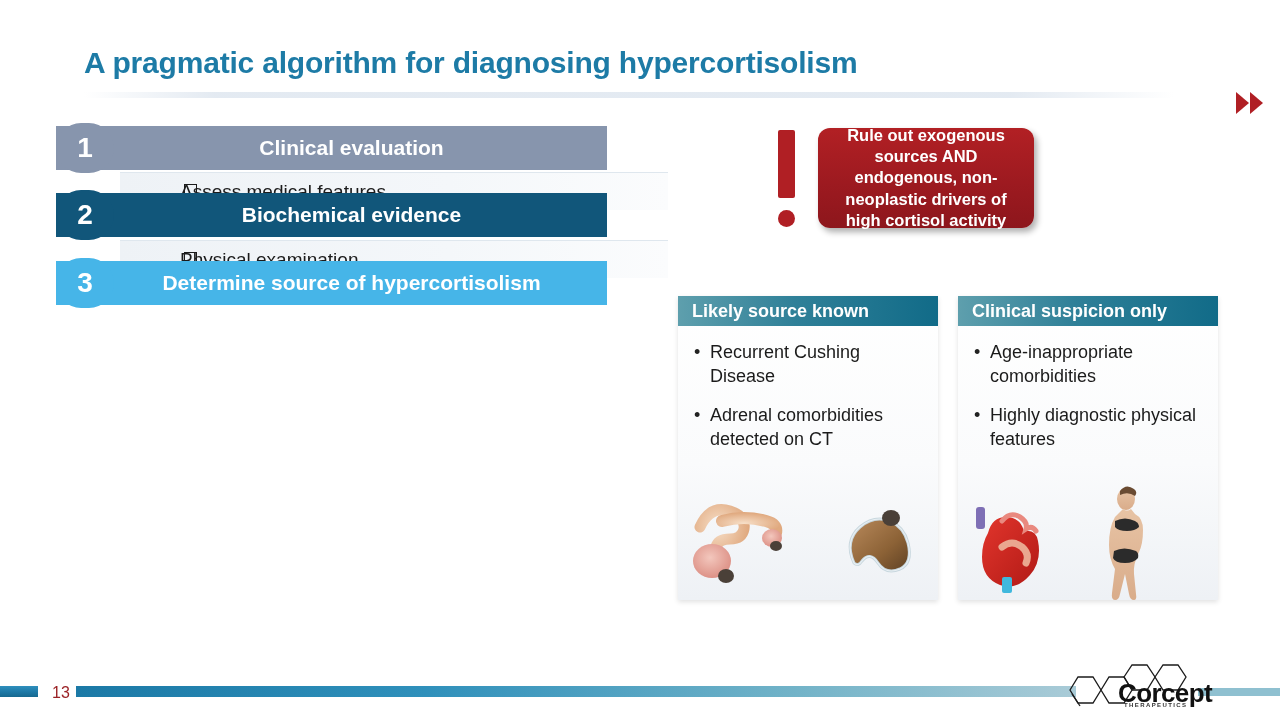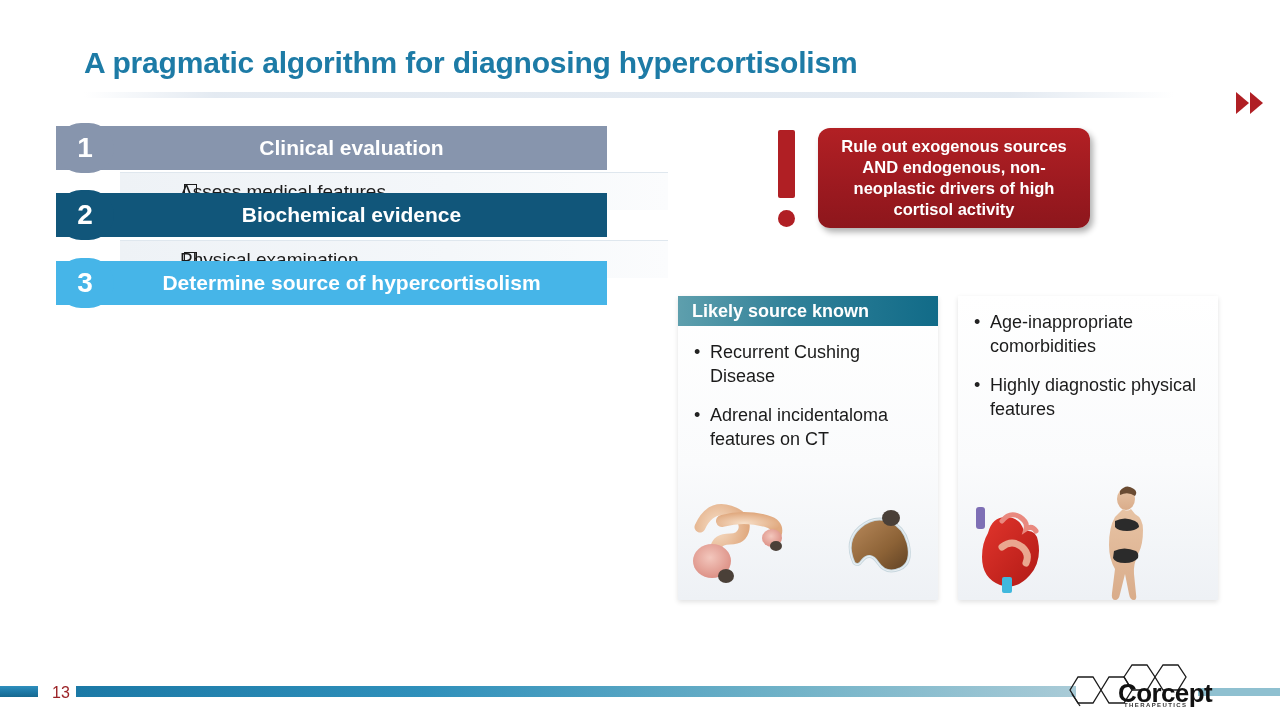--- a/index.html
+++ b/index.html
@@ -132,21 +132,21 @@
   }
   .bang .dot {
     position: absolute; left: 2px; top: 80px;
     width: 17px; height: 17px;
     background: #b01f24;
     border-radius: 50%;
   }
   .callout {
     position: absolute;
     left: 42px; top: 0px;
-    width: 272px; height: 100px;
+    width: 216px; height: 100px;
     border-radius: 12px;
     background: linear-gradient(to bottom, #b22024 0%, #9d1a20 55%, #8d161c 100%);
     box-shadow: 3px 4px 6px rgba(0,0,0,0.32);
     display: flex;
     align-items: center;
     justify-content: center;
     text-align: center;
   }
   .callout-text {
     font-size: 16.5px;
@@ -308,21 +308,21 @@
     <div class="card-header">
       <span class="card-header-text">Likely source known</span>
     </div>
     <div class="card-body">
       <div class="bullet">
         <span class="dot">•</span>
         <span class="txt">Recurrent Cushing Disease</span>
       </div>
       <div class="bullet">
         <span class="dot">•</span>
-        <span class="txt">Adrenal incidentaloma features on CT</span>
+        <span class="txt">Adrenal comorbidities detected on CT</span>
       </div>
     </div>
     <svg class="card-art" viewBox="0 0 260 115">
       <defs>
         <radialGradient id="pitA" cx="40%" cy="35%" r="70%">
           <stop offset="0%" stop-color="#f7dfc8"></stop>
             <stop offset="100%" stop-color="#e0a97f"></stop>
         </radialGradient>
         <radialGradient id="pitB" cx="45%" cy="40%" r="70%">
           <stop offset="0%" stop-color="#f3c7bd"></stop>
@@ -346,20 +346,23 @@
 
       <g>
         <path d="M176 78 q-10 -22 6 -36 q14 -12 30 -6 q14 6 18 22 q5 20 -8 26 q-14 6 -22 -6 q-8 -12 -16 -2 q-4 6 -8 2 z" fill="url(#adrG)" stroke="#c8d7de" stroke-width="3"></path>
         <path d="M176 78 q-10 -22 6 -36 q14 -12 30 -6 q14 6 18 22 q5 20 -8 26 q-14 6 -22 -6 q-8 -12 -16 -2 q-4 6 -8 2 z" fill="none" stroke="#e8eff3" stroke-width="1.2"></path>
         <ellipse cx="213" cy="33" rx="9" ry="8" fill="#4a4038"></ellipse>
       </g>
     </svg>
   </div>
 
   <div class="card right">
+    <div class="card-header">
+      <span class="card-header-text">Clinical suspicion only</span>
+    </div>
     <div class="card-body">
       <div class="bullet">
         <span class="dot">•</span>
         <span class="txt">Age-inappropriate comorbidities</span>
       </div>
       <div class="bullet">
         <span class="dot">•</span>
         <span class="txt">Highly diagnostic physical features</span>
       </div>
     </div>

